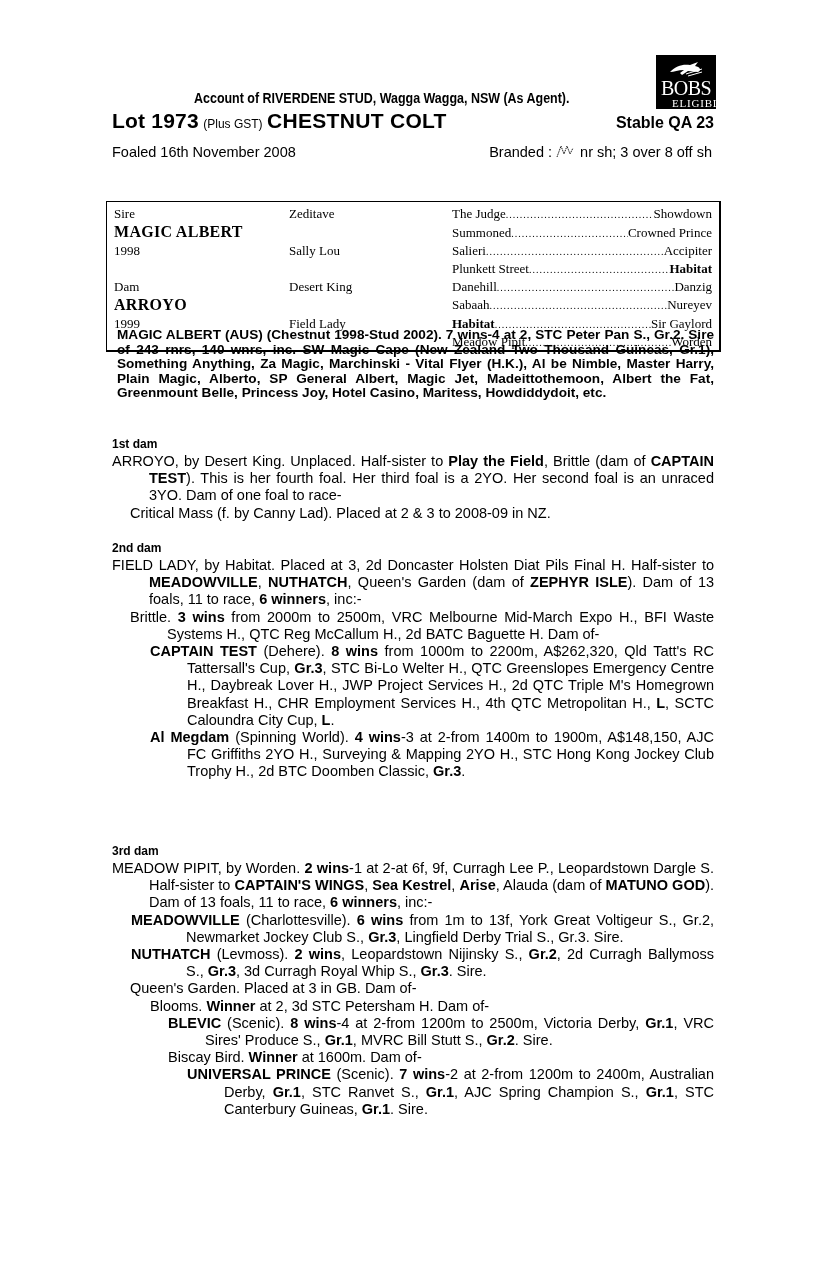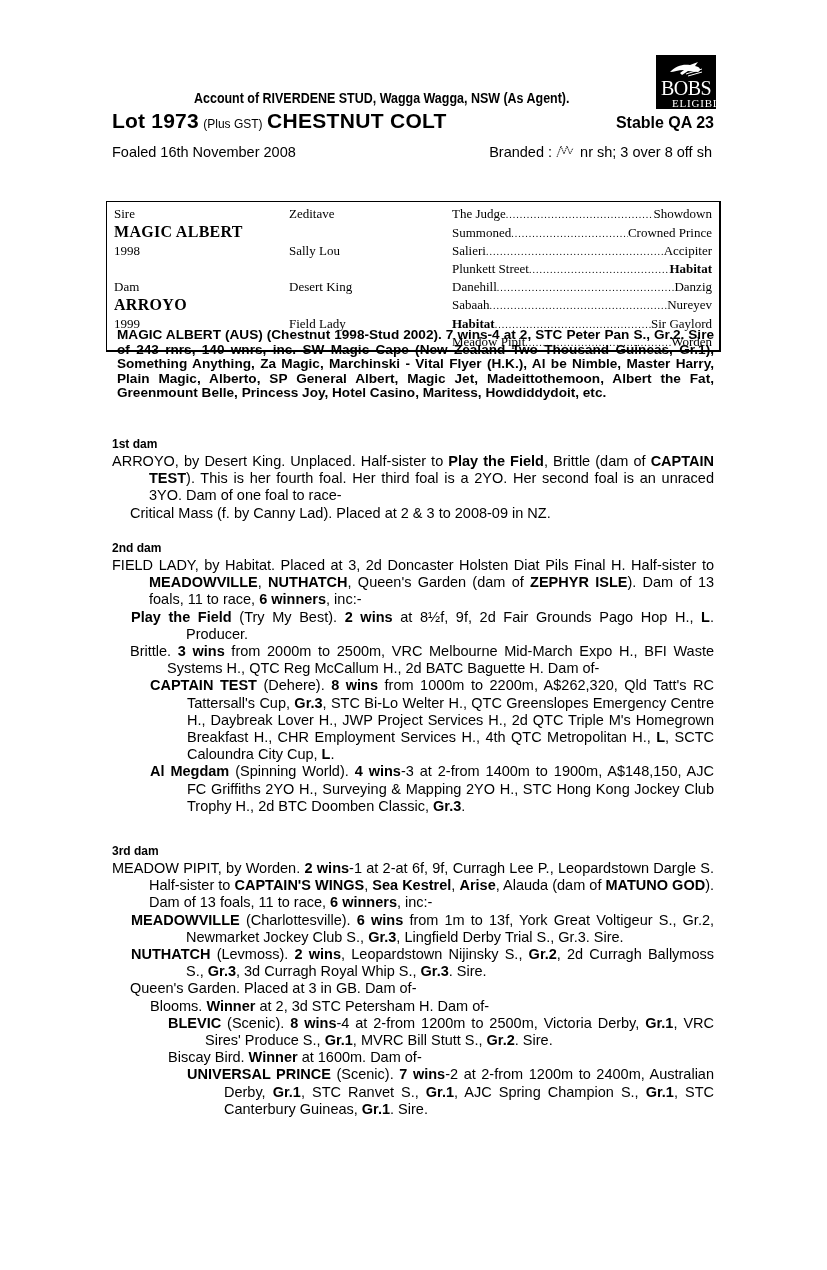--- a/index.html
+++ b/index.html
@@ -136,21 +136,20 @@
 
   <div class="section" style="top:436px;">
     <h3>1st dam</h3>
     <div class="p i0"><span>ARROYO, by Desert King. Unplaced. Half-sister to </span><span class="bb">Play the Field</span><span>, Brittle (dam of </span><span class="bb">CAPTAIN TEST</span><span>). This is her fourth foal. Her third foal is a 2YO. Her second foal is an unraced 3YO. Dam of one foal to race-</span></div>
     <div class="p i1">Critical Mass (f. by Canny Lad). Placed at 2 &amp; 3 to 2008-09 in NZ.</div>
   </div>
 
   <div class="section" style="top:540px;">
     <h3>2nd dam</h3>
     <div class="p i0"><span>FIELD LADY, by Habitat. Placed at 3, 2d Doncaster Holsten Diat Pils Final H. Half-sister to </span><span class="bb">MEADOWVILLE</span><span>, </span><span class="bb">NUTHATCH</span><span>, Queen's Garden (dam of </span><span class="bb">ZEPHYR ISLE</span><span>). Dam of 13 foals, 11 to race, </span><span class="bb">6 winners</span><span>, inc:-</span></div>
-    <div class="p i1b"><span class="bb">Play the Field</span><span> (Try My Best). </span><span class="bb">2 wins</span><span> at 8½f, 9f, 2d Fair Grounds Pago Hop H., </span><span class="bb">L</span><span>. Producer.</span></div>
     <div class="p i1"><span>Brittle. </span><span class="bb">3 wins</span><span> from 2000m to 2500m, VRC Melbourne Mid-March Expo H., BFI Waste Systems H., QTC Reg McCallum H., 2d BATC Baguette H. Dam of-</span></div>
     <div class="p i2"><span class="bb">CAPTAIN TEST</span><span> (Dehere). </span><span class="bb">8 wins</span><span> from 1000m to 2200m, A$262,320, Qld Tatt's RC Tattersall's Cup, </span><span class="bb">Gr.3</span><span>, STC Bi-Lo Welter H., QTC Greenslopes Emergency Centre H., Daybreak Lover H., JWP Project Services H., 2d QTC Triple M's Homegrown Breakfast H., CHR Employment Services H., 4th QTC Metropolitan H., </span><span class="bb">L</span><span>, SCTC Caloundra City Cup, </span><span class="bb">L</span><span>.</span></div>
     <div class="p i2"><span class="bb">Al Megdam</span><span> (Spinning World). </span><span class="bb">4 wins</span><span>-3 at 2-from 1400m to 1900m, A$148,150, AJC FC Griffiths 2YO H., Surveying &amp; Mapping 2YO H., STC Hong Kong Jockey Club Trophy H., 2d BTC Doomben Classic, </span><span class="bb">Gr.3</span><span>.</span></div>
   </div>
 
   <div class="section" style="top:843px;">
     <h3>3rd dam</h3>
     <div class="p i0"><span>MEADOW PIPIT, by Worden. </span><span class="bb">2 wins</span><span>-1 at 2-at 6f, 9f, Curragh Lee P., Leopardstown Dargle S. Half-sister to </span><span class="bb">CAPTAIN'S WINGS</span><span>, </span><span class="bb">Sea Kestrel</span><span>, </span><span class="bb">Arise</span><span>, Alauda (dam of </span><span class="bb">MATUNO GOD</span><span>). Dam of 13 foals, 11 to race, </span><span class="bb">6 winners</span><span>, inc:-</span></div>
     <div class="p i1b"><span class="bb">MEADOWVILLE</span><span> (Charlottesville). </span><span class="bb">6 wins</span><span> from 1m to 13f, York Great Voltigeur S., Gr.2, Newmarket Jockey Club S., </span><span class="bb">Gr.3</span><span>, Lingfield Derby Trial S., Gr.3. Sire.</span></div>
     <div class="p i1b"><span class="bb">NUTHATCH</span><span> (Levmoss). </span><span class="bb">2 wins</span><span>, Leopardstown Nijinsky S., </span><span class="bb">Gr.2</span><span>, 2d Curragh Ballymoss S., </span><span class="bb">Gr.3</span><span>, 3d Curragh Royal Whip S., </span><span class="bb">Gr.3</span><span>. Sire.</span></div>

